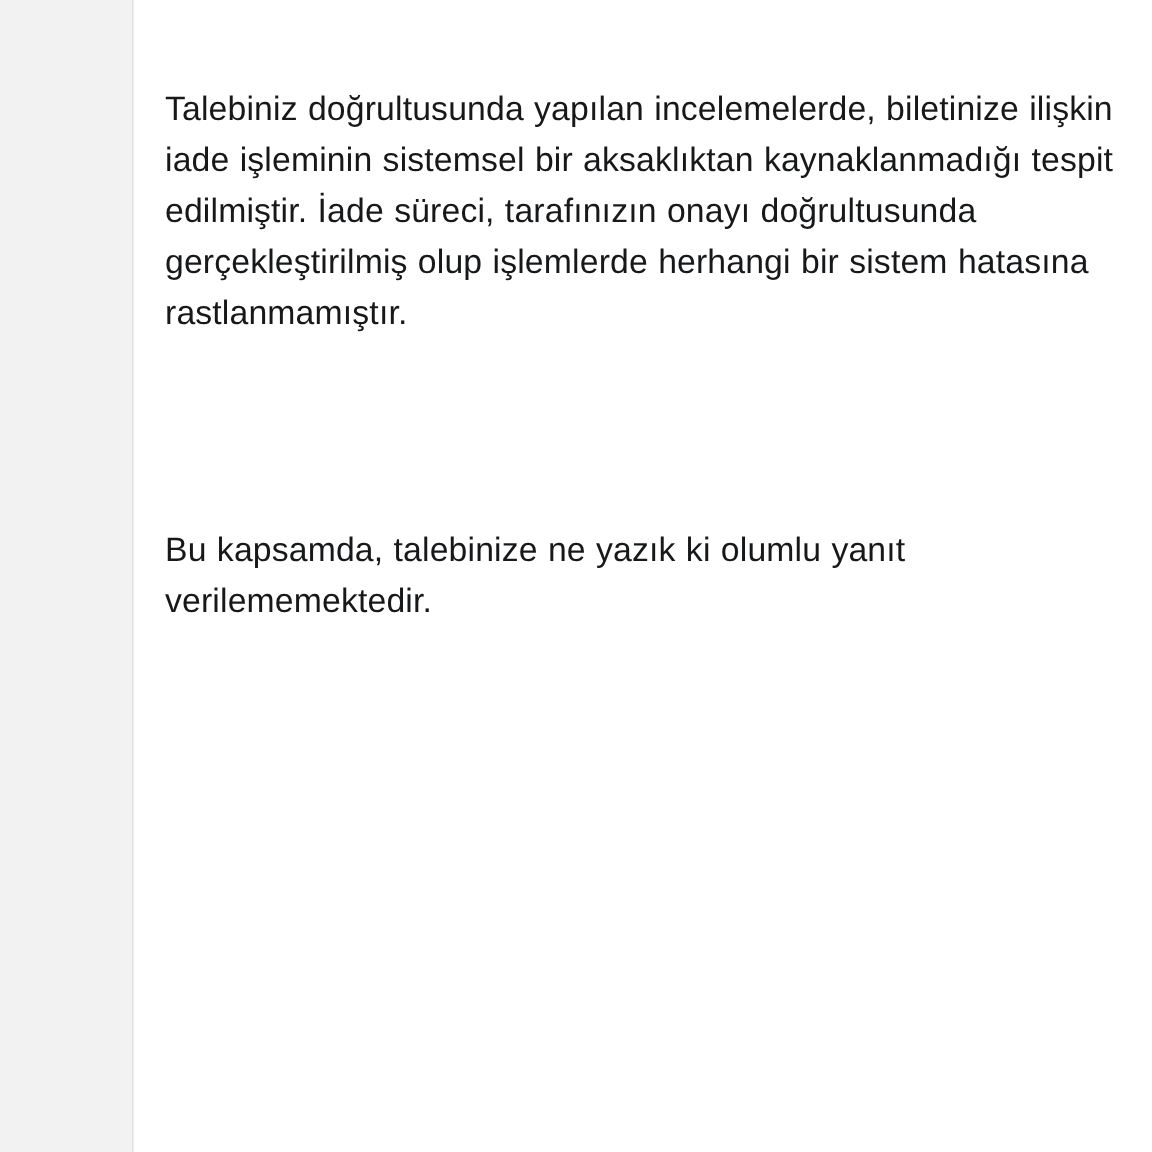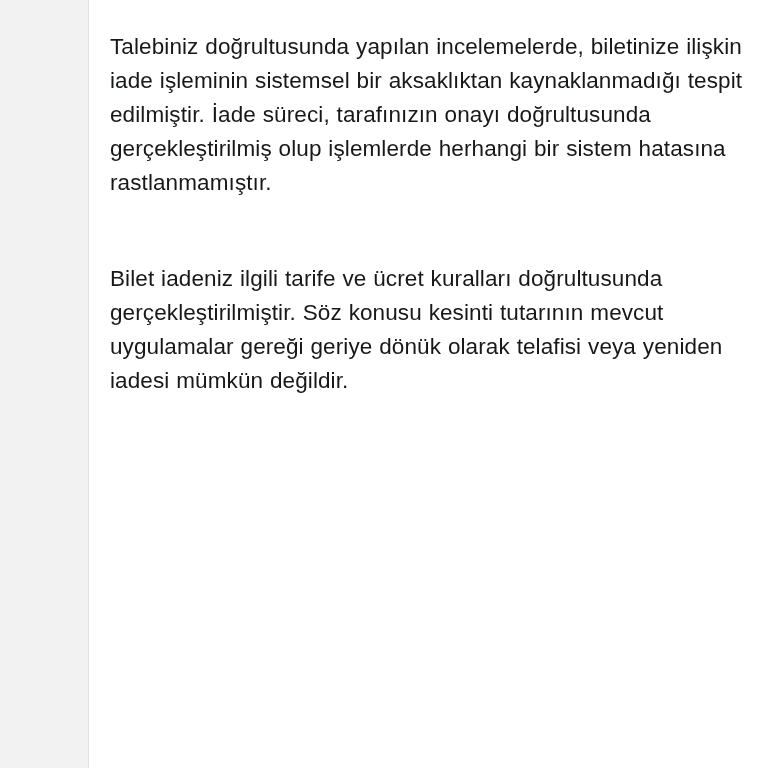--- a/index.html
+++ b/index.html
@@ -33,24 +33,24 @@
     position: absolute;
     left: 88px;
     top: 0;
     width: 1px;
     height: 768px;
     background: #e2e2e4;
   }
   .content {
     position: absolute;
     left: 110px;
-    top: 0;
+    top: 12px;
     width: 636px;
     height: 664px;
-    padding-top: 30px;
+    padding-top: 44px;
     box-sizing: border-box;
   }
   p.para {
     margin: 0 0 0 0;
     color: #17181a;
     font-size: 22.5px;
     line-height: 34px;
     letter-spacing: 0.1px;
     font-weight: 400;
     word-spacing: 0.5px;
@@ -65,20 +65,20 @@
 <div class="page">
 
   <div class="gutter"></div>
   <div class="gutter-rule"></div>
 
   <div class="content">
 
     <p class="para">Talebiniz doğrultusunda yapılan incelemelerde, biletinize ilişkin iade işleminin sistemsel bir aksaklıktan kaynaklanmadığı tespit edilmiştir. İade süreci, tarafınızın onayı doğrultusunda gerçekleştirilmiş olup işlemlerde herhangi bir sistem hatasına rastlanmamıştır.</p>
     <div class="gap-lg"></div>
 
-    <p class="para">Bilet iadeniz ilgili tarife ve ücret kuralları doğrultusunda gerçekleştirilmiştir. Söz konusu kesinti tutarının mevcut uygulamalar gereği geriye dönük olarak telafisi veya yeniden iadesi mümkün değildir.</p>
     <div class="gap-md"></div>
 
+    <p class="para">Bu kapsamda, talebinize ne yazık ki olumlu yanıt verilememektedir.</p>
     <div class="gap-sm"></div>
 
 
   </div>
 </div>
 
 </body></html>

